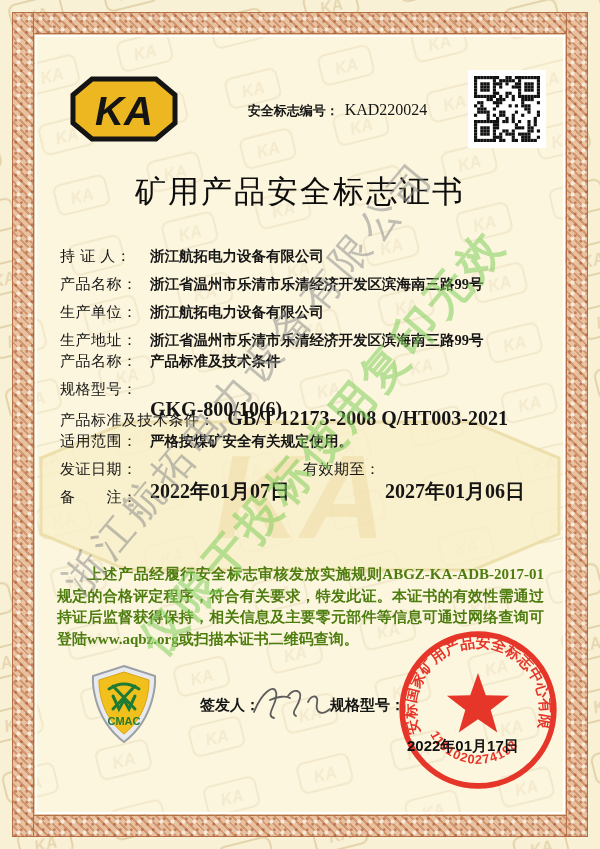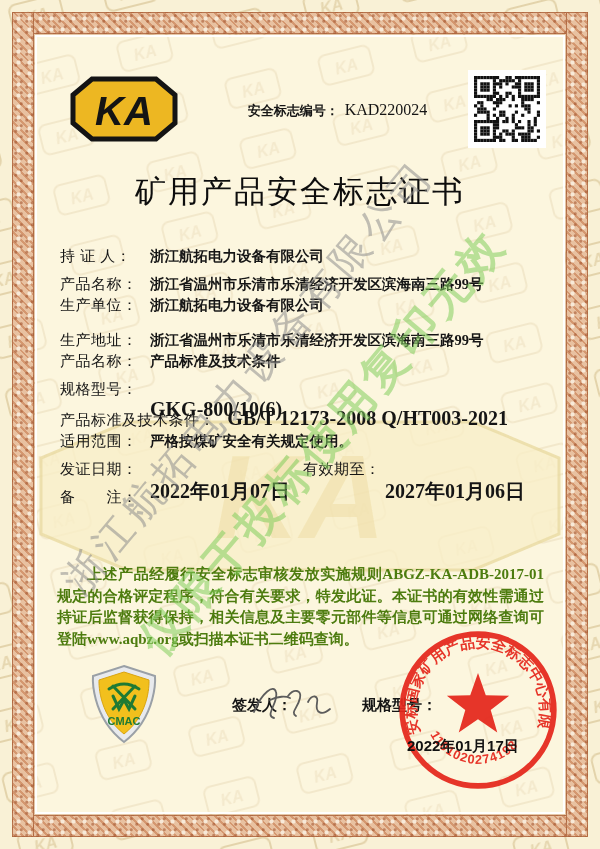--- a/index.html
+++ b/index.html
@@ -45,21 +45,21 @@
     font-weight:bold;font-size:14.5px;}
   .row .val.sans{font-family:Liberation Serif, serif;font-size:20px;margin-top:18px;}
   .row .val.inline{position:static;margin-left:8px;}
   .date2{position:absolute;left:243px;top:0;font-weight:bold;}
   .date2 .val{left:82px;}
 
   .statement{position:absolute;left:57px;top:564px;width:487px;
     font-family:"Liberation Serif","DejaVu Serif",serif;font-weight:bold;font-size:15px;
     line-height:21.5px;text-align:justify;text-indent:2em;color:#4d7c0f;}
 
-  .foot-lbl{position:absolute;font-weight:bold;font-size:15px;white-space:nowrap;margin-left:32px;}
+  .foot-lbl{position:absolute;font-weight:bold;font-size:15px;white-space:nowrap;}
   .cmac{position:absolute;left:88px;top:664px;}
   .sig{position:absolute;left:246px;top:672px;}
   .seal{position:absolute;left:396px;top:628px;opacity:.93;}
   .seal-date{position:absolute;left:407px;top:737px;font-weight:bold;font-size:15px;color:#111;
     z-index:8;white-space:nowrap;}
 
   .wm{position:absolute;z-index:9;pointer-events:none;white-space:nowrap;
     font-family:"Liberation Serif","DejaVu Serif",serif;}
   .wm.company{left:-18px;top:369px;width:500px;text-align:center;font-size:40px;letter-spacing:6px;
     color:rgba(142,142,142,.55);transform:rotate(-50deg);}
@@ -337,21 +337,21 @@
     <div class="title">矿用产品安全标志证书</div>
 
     <div class="row" style="top:247px">
       <span class="lbl">持  证  人：</span>
       <span class="val">浙江航拓电力设备有限公司</span>
     </div>
     <div class="row" style="top:275px">
       <span class="lbl">产品名称：</span>
       <span class="val">浙江省温州市乐清市乐清经济开发区滨海南三路99号</span>
     </div>
-    <div class="row" style="top:296px">
+    <div class="row" style="top:303px">
       <span class="lbl">生产单位：</span>
       <span class="val">浙江航拓电力设备有限公司</span>
     </div>
     <div class="row" style="top:331px">
       <span class="lbl">生产地址：</span>
       <span class="val">浙江省温州市乐清市乐清经济开发区滨海南三路99号</span>
     </div>
     <div class="row" style="top:352px">
       <span class="lbl">产品名称：</span>
       <span class="val">产品标准及技术条件</span>

